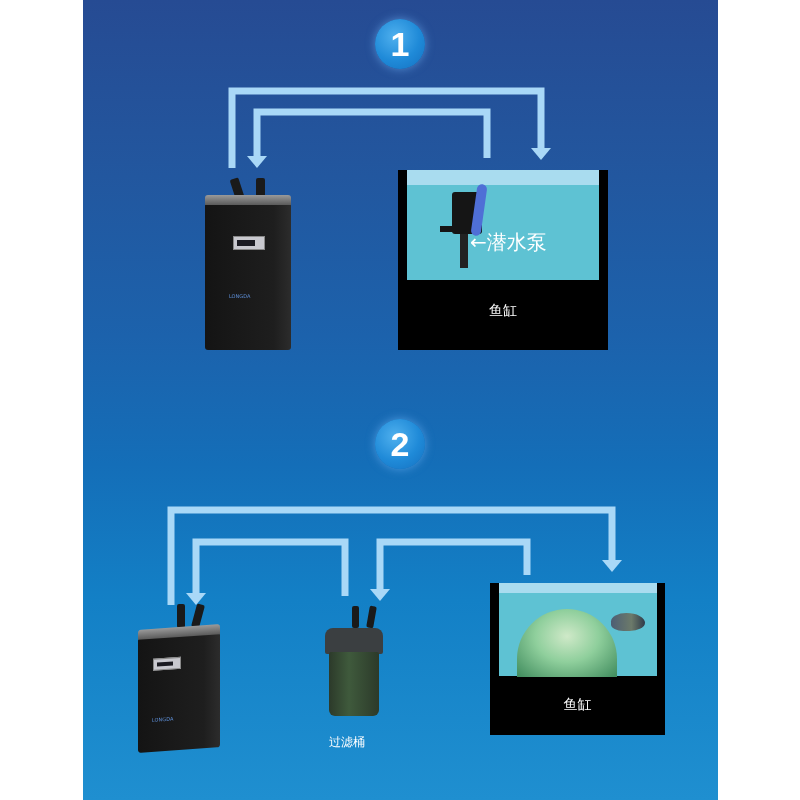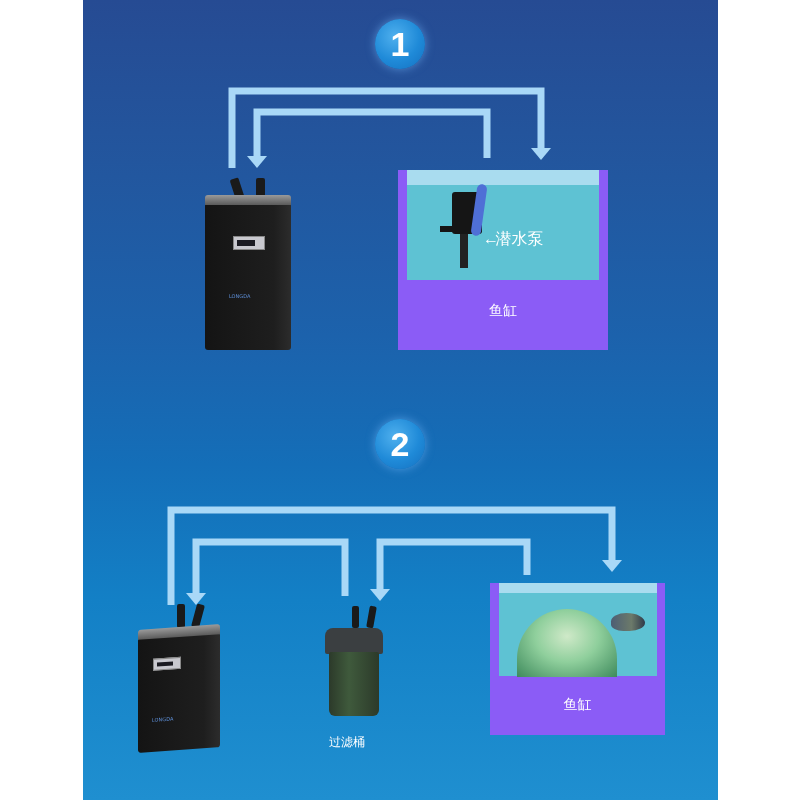--- a/index.html
+++ b/index.html
@@ -20,21 +20,21 @@
     }
     .badge {
       position: absolute; width: 50px; height: 50px; border-radius: 50%;
       background: radial-gradient(circle at 40% 35%, #4fb0ee 0%, #1f8ad8 55%, #1470c0 100%);
       box-shadow: 0 0 10px rgba(120,190,255,0.55);
       color: #ffffff; font-family: "Liberation Sans", sans-serif; font-weight: bold;
       font-size: 34px; line-height: 50px; text-align: center;
     }
     svg.flows { position: absolute; left: 0; top: 0; width: 800px; height: 800px; }
     .tank {
-      position: absolute; background: #8b5cf6;
+      position: absolute; background: #000000;
     }
     .water {
       position: absolute; background: #5ec2d3;
     }
     .water .surface {
       position: absolute; left: 0; top: 0; right: 0; height: 15px; background: #a9dcef;
     }
     .tank-label {
       position: absolute; left: 0; right: 0; text-align: center; color: #ffffff;
       font-size: 14px;
@@ -112,21 +112,21 @@
   </div>
   <div class="tank-label" style="top:132px;">鱼缸</div>
 </div>
 
 <div style="position:absolute; left:440px; top:184px; width:60px; height:90px;">
   <div style="position:absolute; left:12px; top:8px; width:30px; height:42px; background:#151515; border-radius:3px;"></div>
   <div style="position:absolute; left:0; top:42px; width:20px; height:6px; background:#151515;"></div>
   <div style="position:absolute; left:20px; top:50px; width:8px; height:34px; background:#222;"></div>
   <div style="position:absolute; left:34px; top:0; width:10px; height:52px; background:#4f6fd6; border-radius:5px; transform:rotate(8deg);"></div>
 </div>
-<div class="label" style="left:486px; top:229px; font-size:16px;font-family:Liberation Mono, monospace;">
+<div class="label" style="left:470px; top:229px; font-size:20px;">
   <span>←</span><span>潜水泵</span>
 </div>
 
 <div class="badge" style="left:375px; top:419px;">2</div>
 
 <div class="hose" style="left:177px; top:604px; width:8px; height:24px;"></div>
 <div class="hose" style="left:194px; top:604px; width:8px; height:24px; transform:rotate(15deg);"></div>
 <div class="chiller" style="left:138px; top:635px; width:82px; height:115px; transform:skewY(-4deg);">
   <div class="top"></div>
   <div class="display" style="left:15px; top:22px; width:28px; height:12px;">

